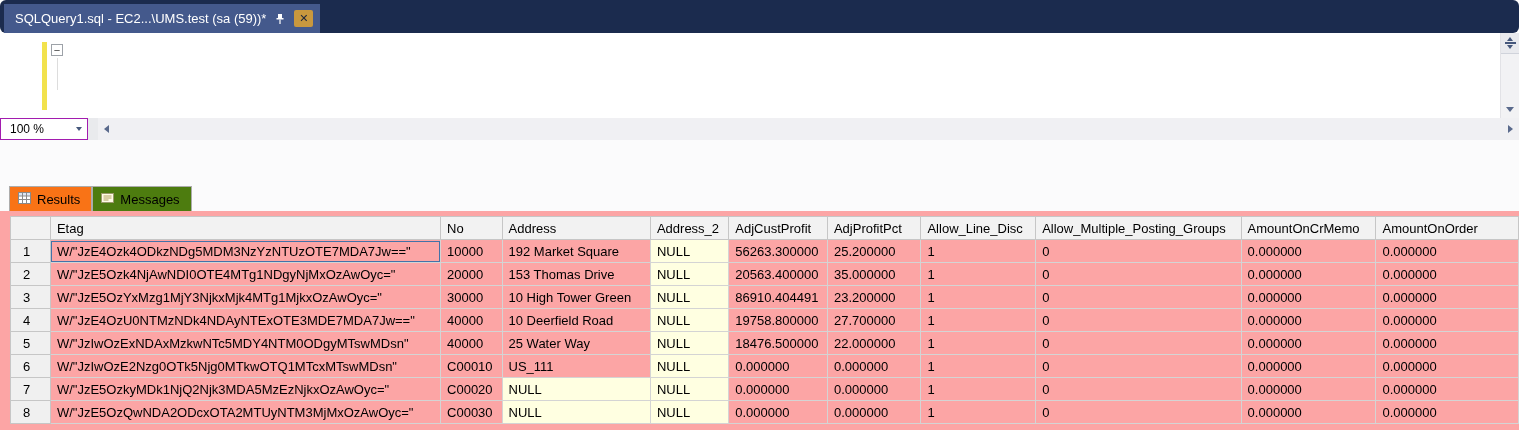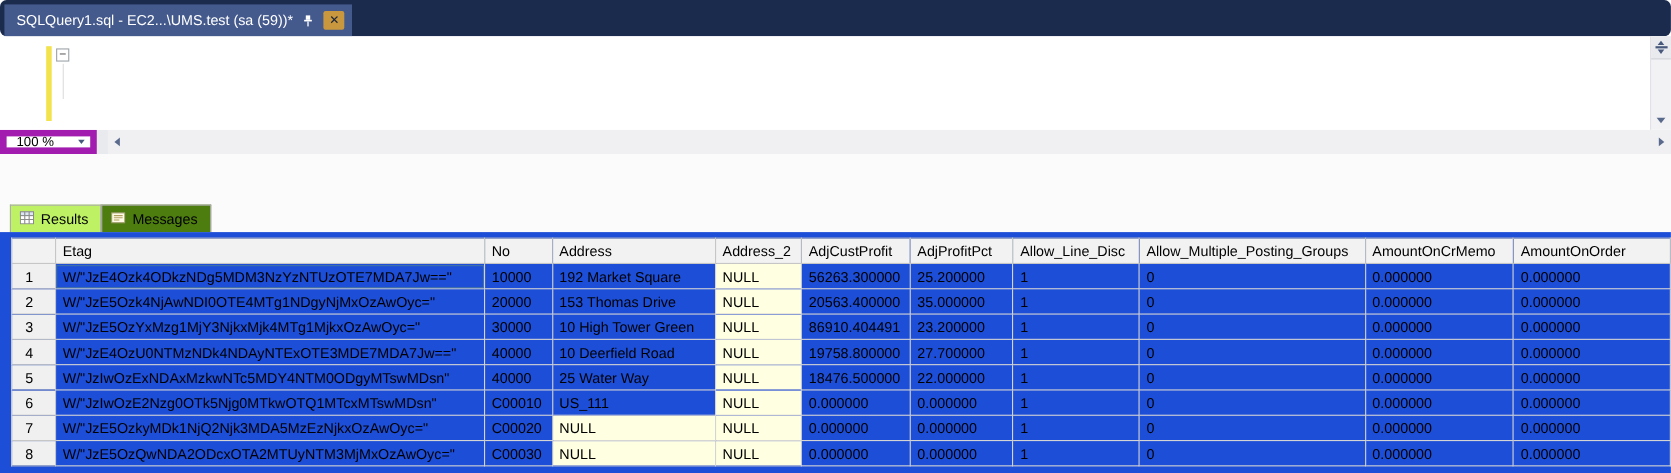--- a/index.html
+++ b/index.html
@@ -34,36 +34,36 @@
                   display:flex; flex-direction:column; align-items:center; justify-content:center; gap:1px; }
   .tri-up-s  { width:0;height:0;border-left:3.5px solid transparent;border-right:3.5px solid transparent;border-bottom:4px solid #46587C; }
   .split-bar { width:11px;height:2px;background:#46587C; }
   .tri-down-s{ width:0;height:0;border-left:3.5px solid transparent;border-right:3.5px solid transparent;border-top:4px solid #46587C; }
   .vscroll-spacer { flex:1; }
   .vscroll-down { height:17px; width:100%; display:flex; align-items:center; justify-content:center; }
   .tri-down-m { width:0;height:0;border-left:4px solid transparent;border-right:4px solid transparent;border-top:5px solid #5A6A8C; }
 
   
   .zoom-strip { flex:0 0 22px; display:flex; align-items:center; background:#E9EAED; }
-  .zoom-combo { width:88px; height:22px; background:#fff; border:6px solid #a21caf; display:flex; align-items:center; padding-left:9px; font-size:12px; }
+  .zoom-combo { width:88px; height:22px; background:#fff; border:1px solid #a21caf; display:flex; align-items:center; padding-left:9px; font-size:12px; }
   .combo-arrow-wrap { margin-left:auto; width:16px; display:flex; align-items:center; justify-content:center; }
   .hscroll { flex:1; height:22px; display:flex; align-items:center; background:#F0F0F3; margin-left:10px; }
   .harrow { width:17px; height:22px; display:flex; align-items:center; justify-content:center; }
   .tri-left  { width:0;height:0;border-top:4px solid transparent;border-bottom:4px solid transparent;border-right:5px solid #5A6A8C; }
   .tri-right { width:0;height:0;border-top:4px solid transparent;border-bottom:4px solid transparent;border-left:5px solid #5A6A8C; }
   .htrack { flex:1; height:22px; }
 
   
   .results-tabs { flex:0 0 30px; background:#FBFBFC; display:flex; align-items:flex-end; padding-left:9px; }
   .rtab { height:25px; display:flex; align-items:center; gap:6px; padding:0 11px 0 8px; font-size:13px;
           background:#4d7c0f; border:1px solid #ACACAC; border-bottom:none; color:#000; }
-  .rtab.active { background:#bef264;margin-top:46px; }
-
-  
-  .grid-area { flex:1; background:#1d4ed8; padding:5px 0 0 10px; overflow:hidden; position:relative; }
+  .rtab.active { background:#f97316;margin-top:46px; }
+
+  
+  .grid-area { flex:1; background:#fca5a5; padding:5px 0 0 10px; overflow:hidden; position:relative; }
   table.results { border-collapse:collapse; table-layout:fixed; }
   .results th, .results td { height:23px; padding:0 6px; border:1px solid #D4D4D4; font-size:13px;
                              font-weight:normal; text-align:left; white-space:nowrap; overflow:hidden; color:#000; }
   .results thead th { background:#F2F2F2; border-color:#C6C6C6; }
   .results tbody th { background:#F0F0F0; border-color:#C6C6C6; padding-left:12px; }
   .null-cell { background:#FFFFE1; }
   .focused { outline:1px solid #4472A8; outline-offset:-2px; }
 </style>
 </head>
 <body>

